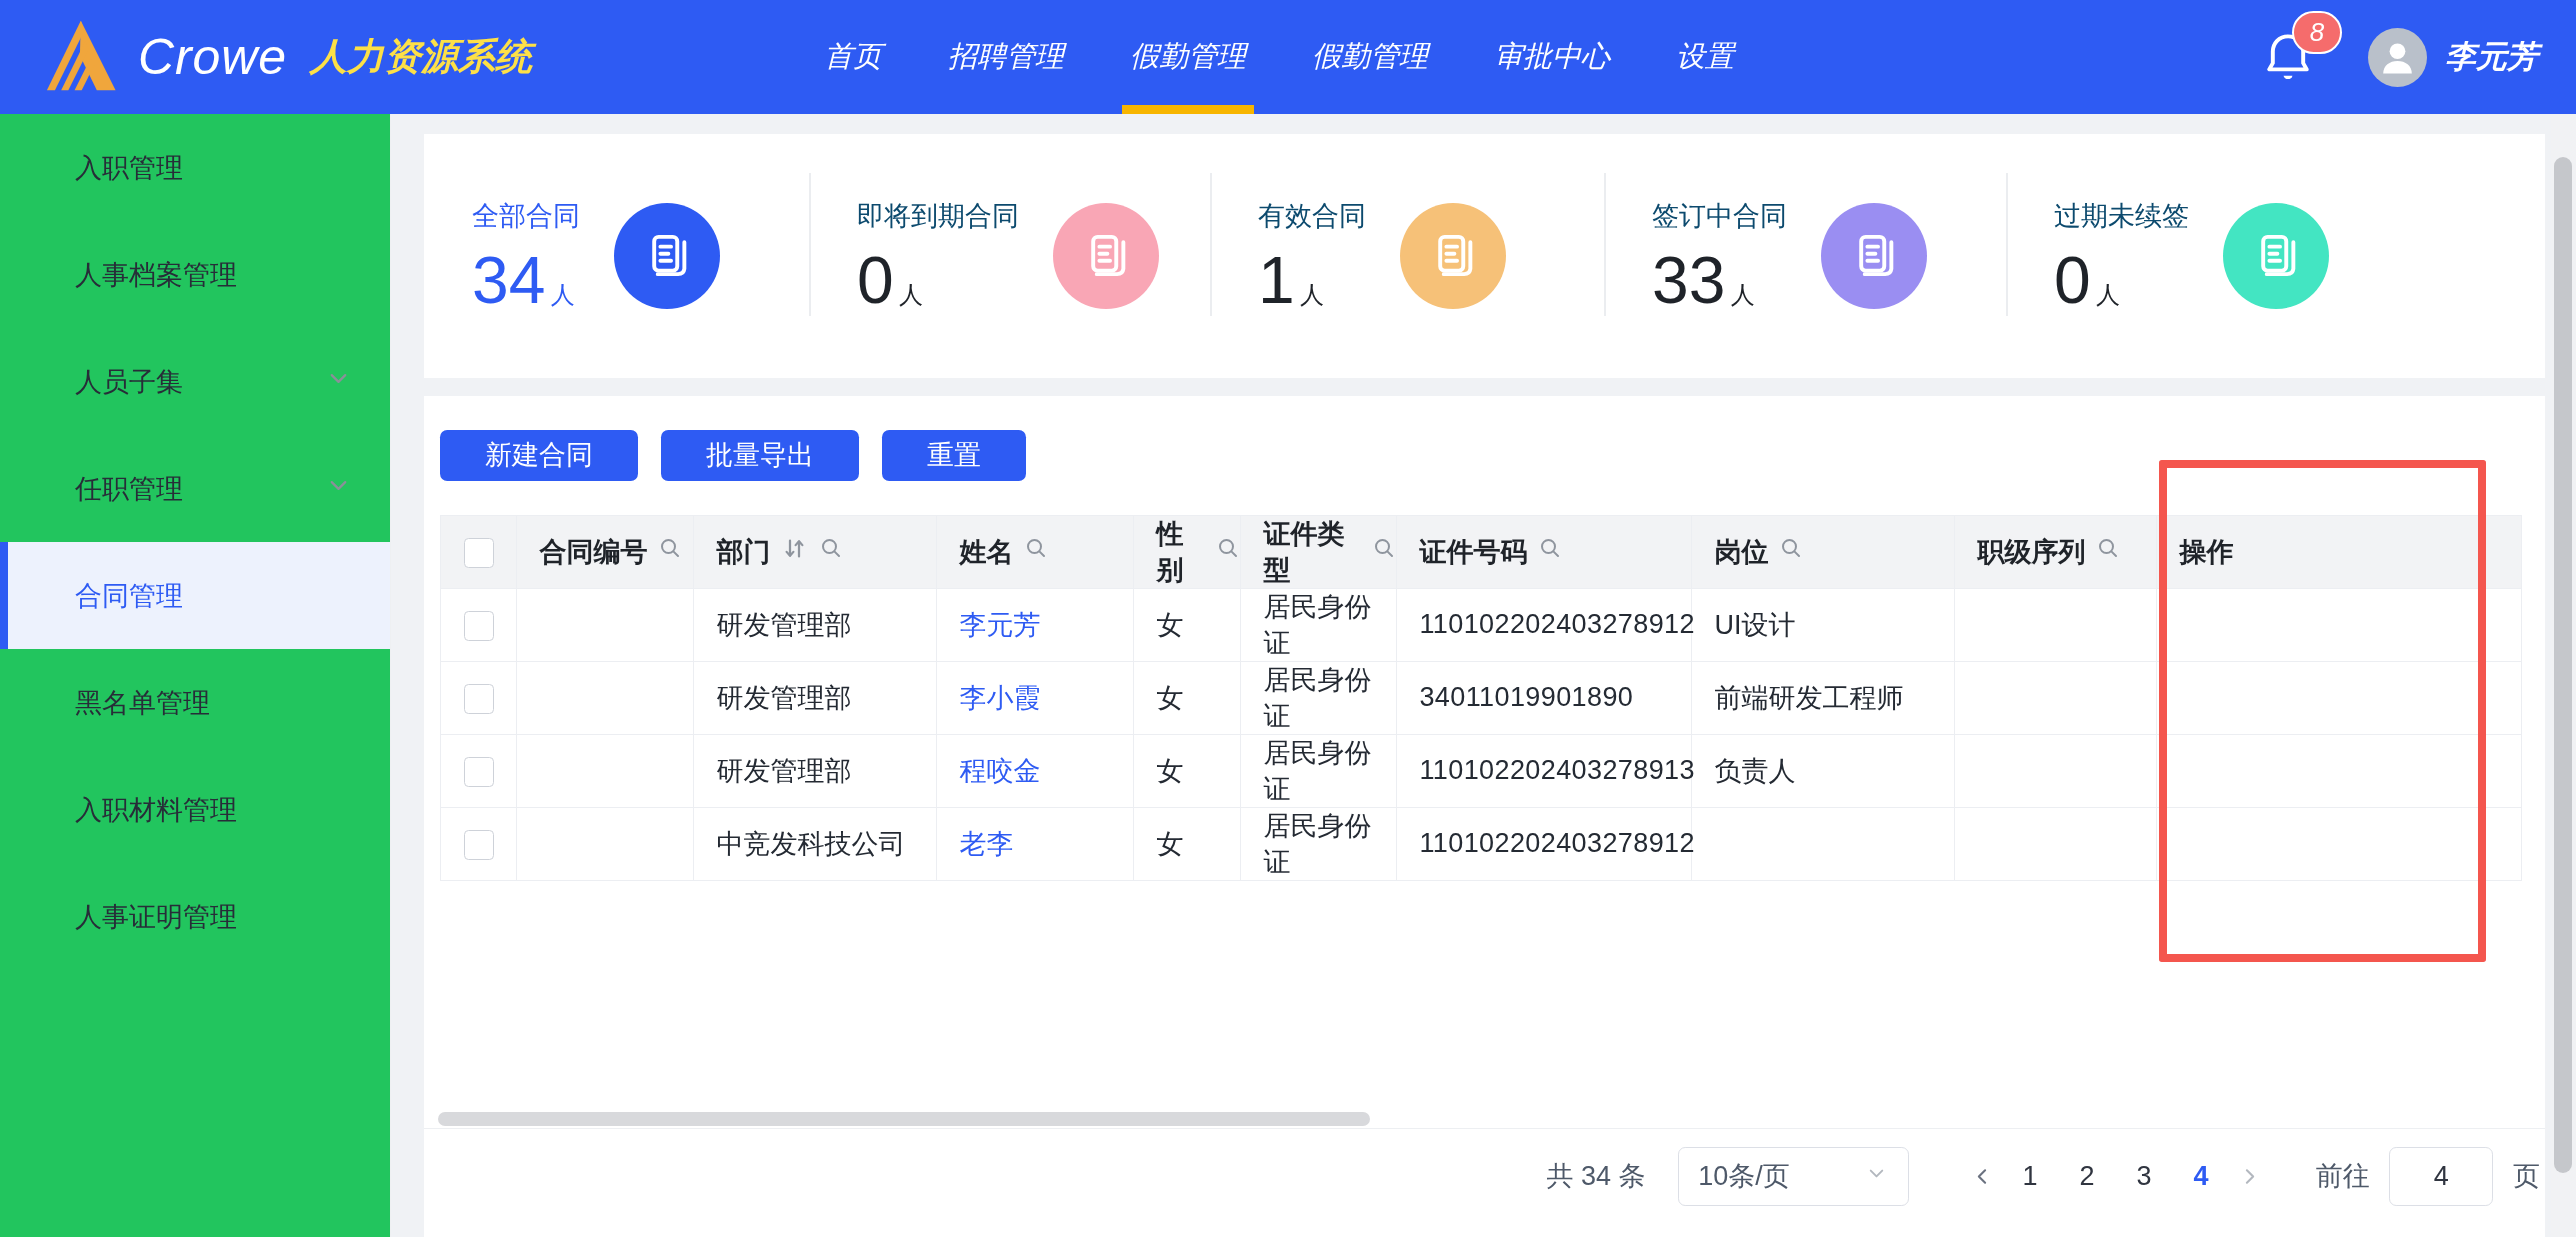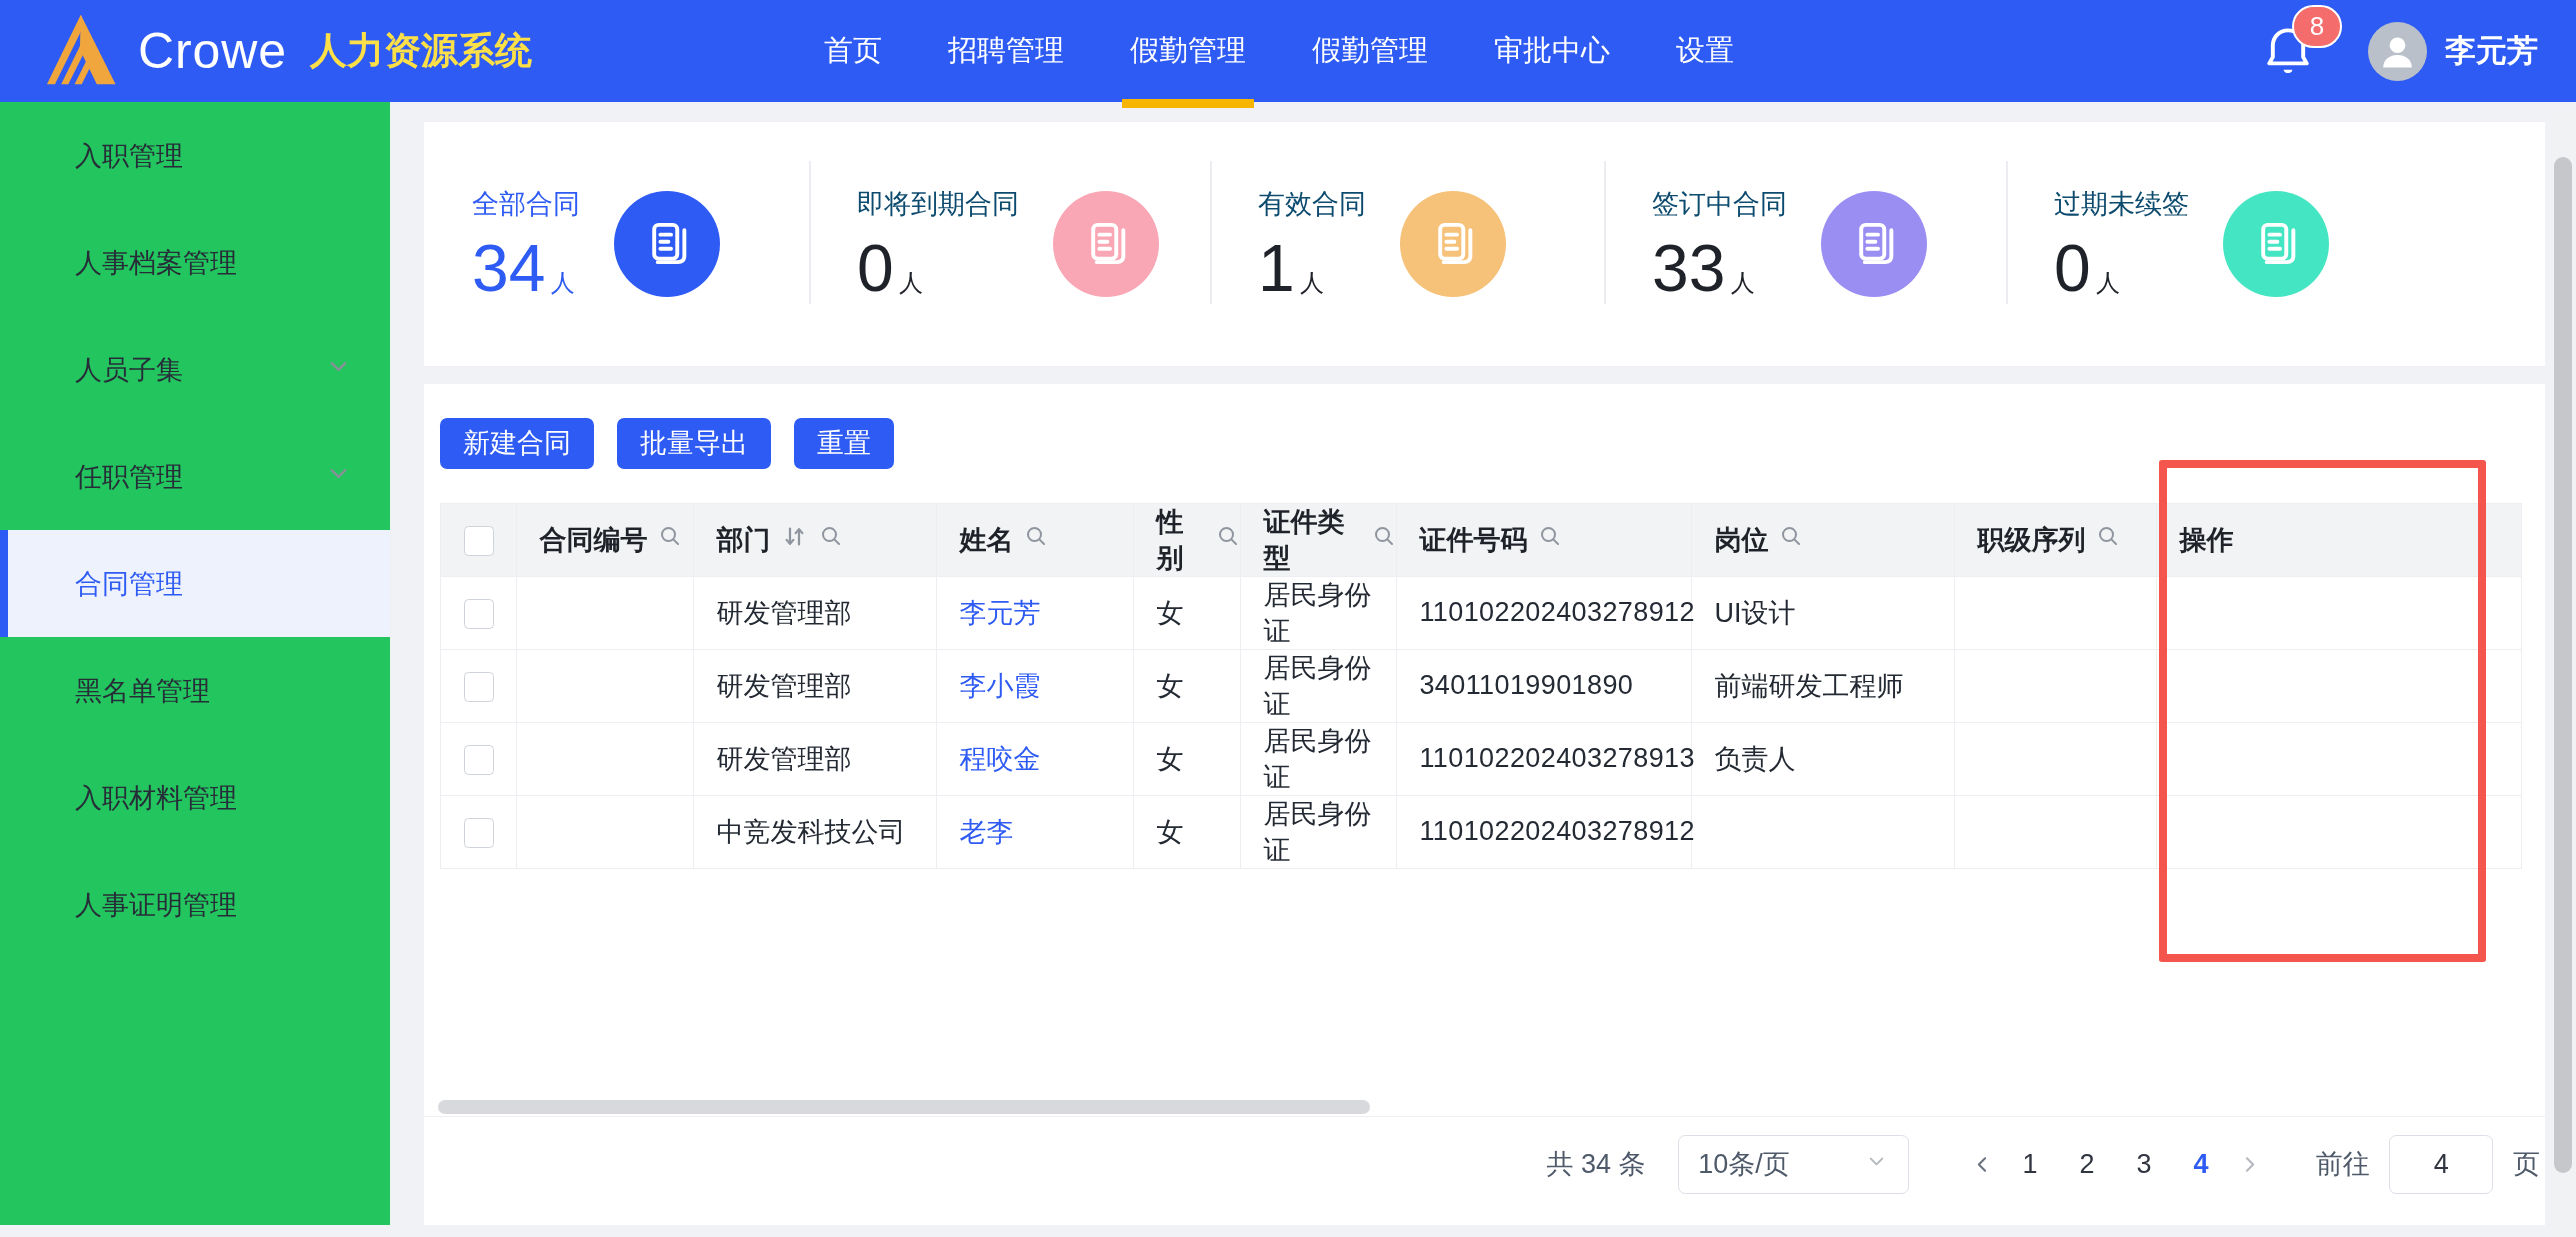--- a/index.html
+++ b/index.html
@@ -1,21 +1,21 @@
 <!DOCTYPE html>
 <html style="font-size:14.3px"><head>
 <meta charset="utf-8">
 <style>
   * { margin:0; padding:0; box-sizing:border-box; }
   html,body { width:2576px; height:1238px; overflow:hidden; }
   body { font-family:"Liberation Sans","DejaVu Sans",sans-serif; background:#f0f2f5; }
   #page { position:relative; width:2576px; height:1238px; overflow:hidden; }
 
   
-  .topbar { height:102px; background:#2e5bf3; display:flex; align-items:center; padding:0 38px; position:relative; z-index:5; }
+  .topbar { height:114px; background:#2e5bf3; display:flex; align-items:center; padding:0 38px; position:relative; z-index:5;font-style:italic; }
   .brand { display:flex; align-items:center; }
   .brand-crowe { font-size:50px; color:#fff; font-weight:400; letter-spacing:0.9px; margin-left:18px; }
   .brand-app { font-size:37px; color:#fde047; font-weight:700; margin-left:23px; }
   .nav { display:flex; height:114px; margin-left:259px; }
   .nav-item { position:relative; display:flex; align-items:center; padding:0 33px; font-size:29px; color:#fff; cursor:pointer; white-space:nowrap; }
   .nav-item.active::after { content:''; position:absolute; left:25px; right:25px; bottom:0; height:9px; background:#f7b500; }
   .top-right { margin-left:auto; display:flex; align-items:center; }
   .bell-wrap { position:relative; margin-right:55px; cursor:pointer; }
   .badge { position:absolute; top:-18px; left:29px; min-width:50px; height:43px; border-radius:23px; background:#f56c6c; border:2.7px solid #fff; color:#fff; font-size:26px; display:flex; align-items:center; justify-content:center; padding:0 10.7px; }
   .avatar { width:59px; height:59px; border-radius:50%; background:#b9c0ca; display:flex; align-items:center; justify-content:center; overflow:hidden; }
@@ -40,21 +40,21 @@
   .stat-num-row { display:flex; align-items:baseline; }
   .stat-num { font-size:66px; color:#1f2329; line-height:1; font-weight:500; }
   .stat-unit { font-size:24px; color:#1f2329; margin-left:5.4px; }
   .stat.primary .stat-label, .stat.primary .stat-num, .stat.primary .stat-unit { color:#2e5bf3; }
   .stat-circle { width:106px; height:106px; border-radius:50%; display:flex; align-items:center; justify-content:center; margin-left:34px; flex-shrink:0; }
   .cir0 { background:#2e5bf3; } .cir1 { background:#f9a6b5; } .cir2 { background:#f6c178; } .cir3 { background:#9a8ef2; } .cir4 { background:#43e5c2; }
 
   
   .main-card { background:#fff; margin-top:18px; flex:1; position:relative; padding:34px 0 0 16px; min-height:0; }
   .toolbar { display:flex; }
-  .btn { height:51px; padding:0 23px; background:#2e5bf3; color:#fff; font-size:27px; border:none; border-radius:7.2px; display:flex; align-items:center; justify-content:center; margin-right:23px; cursor:pointer; white-space:nowrap; }
+  .btn { height:51px; padding:0 45px; background:#2e5bf3; color:#fff; font-size:27px; border:none; border-radius:7.2px; display:flex; align-items:center; justify-content:center; margin-right:23px; cursor:pointer; white-space:nowrap; }
 
   table.tbl { margin-top:34px; border-collapse:collapse; table-layout:fixed; width:2082px; }
   .tbl th, .tbl td { border:1.8px solid #eceef2; }
   .tbl th { height:66px; background:#f2f3f5; font-size:27px; font-weight:700; color:#1f2329; text-align:left; padding:0 0 0 22.4px; }
   .tbl td { height:73px; font-size:27px; color:#242a33; padding:0 0 0 22.4px; background:#fff; }
   .tbl th.chk, .tbl td.chk { padding:0; text-align:center; }
   .hdr { display:flex; align-items:center; gap:10.7px; }
   .checkbox { width:30px; height:30px; border:1.8px solid #ced2d9; border-radius:4.5px; background:#fff; display:inline-block; vertical-align:middle; cursor:pointer; }
   .link { color:#2e5bf3; cursor:pointer; }
   .num { letter-spacing:0.4px; }

